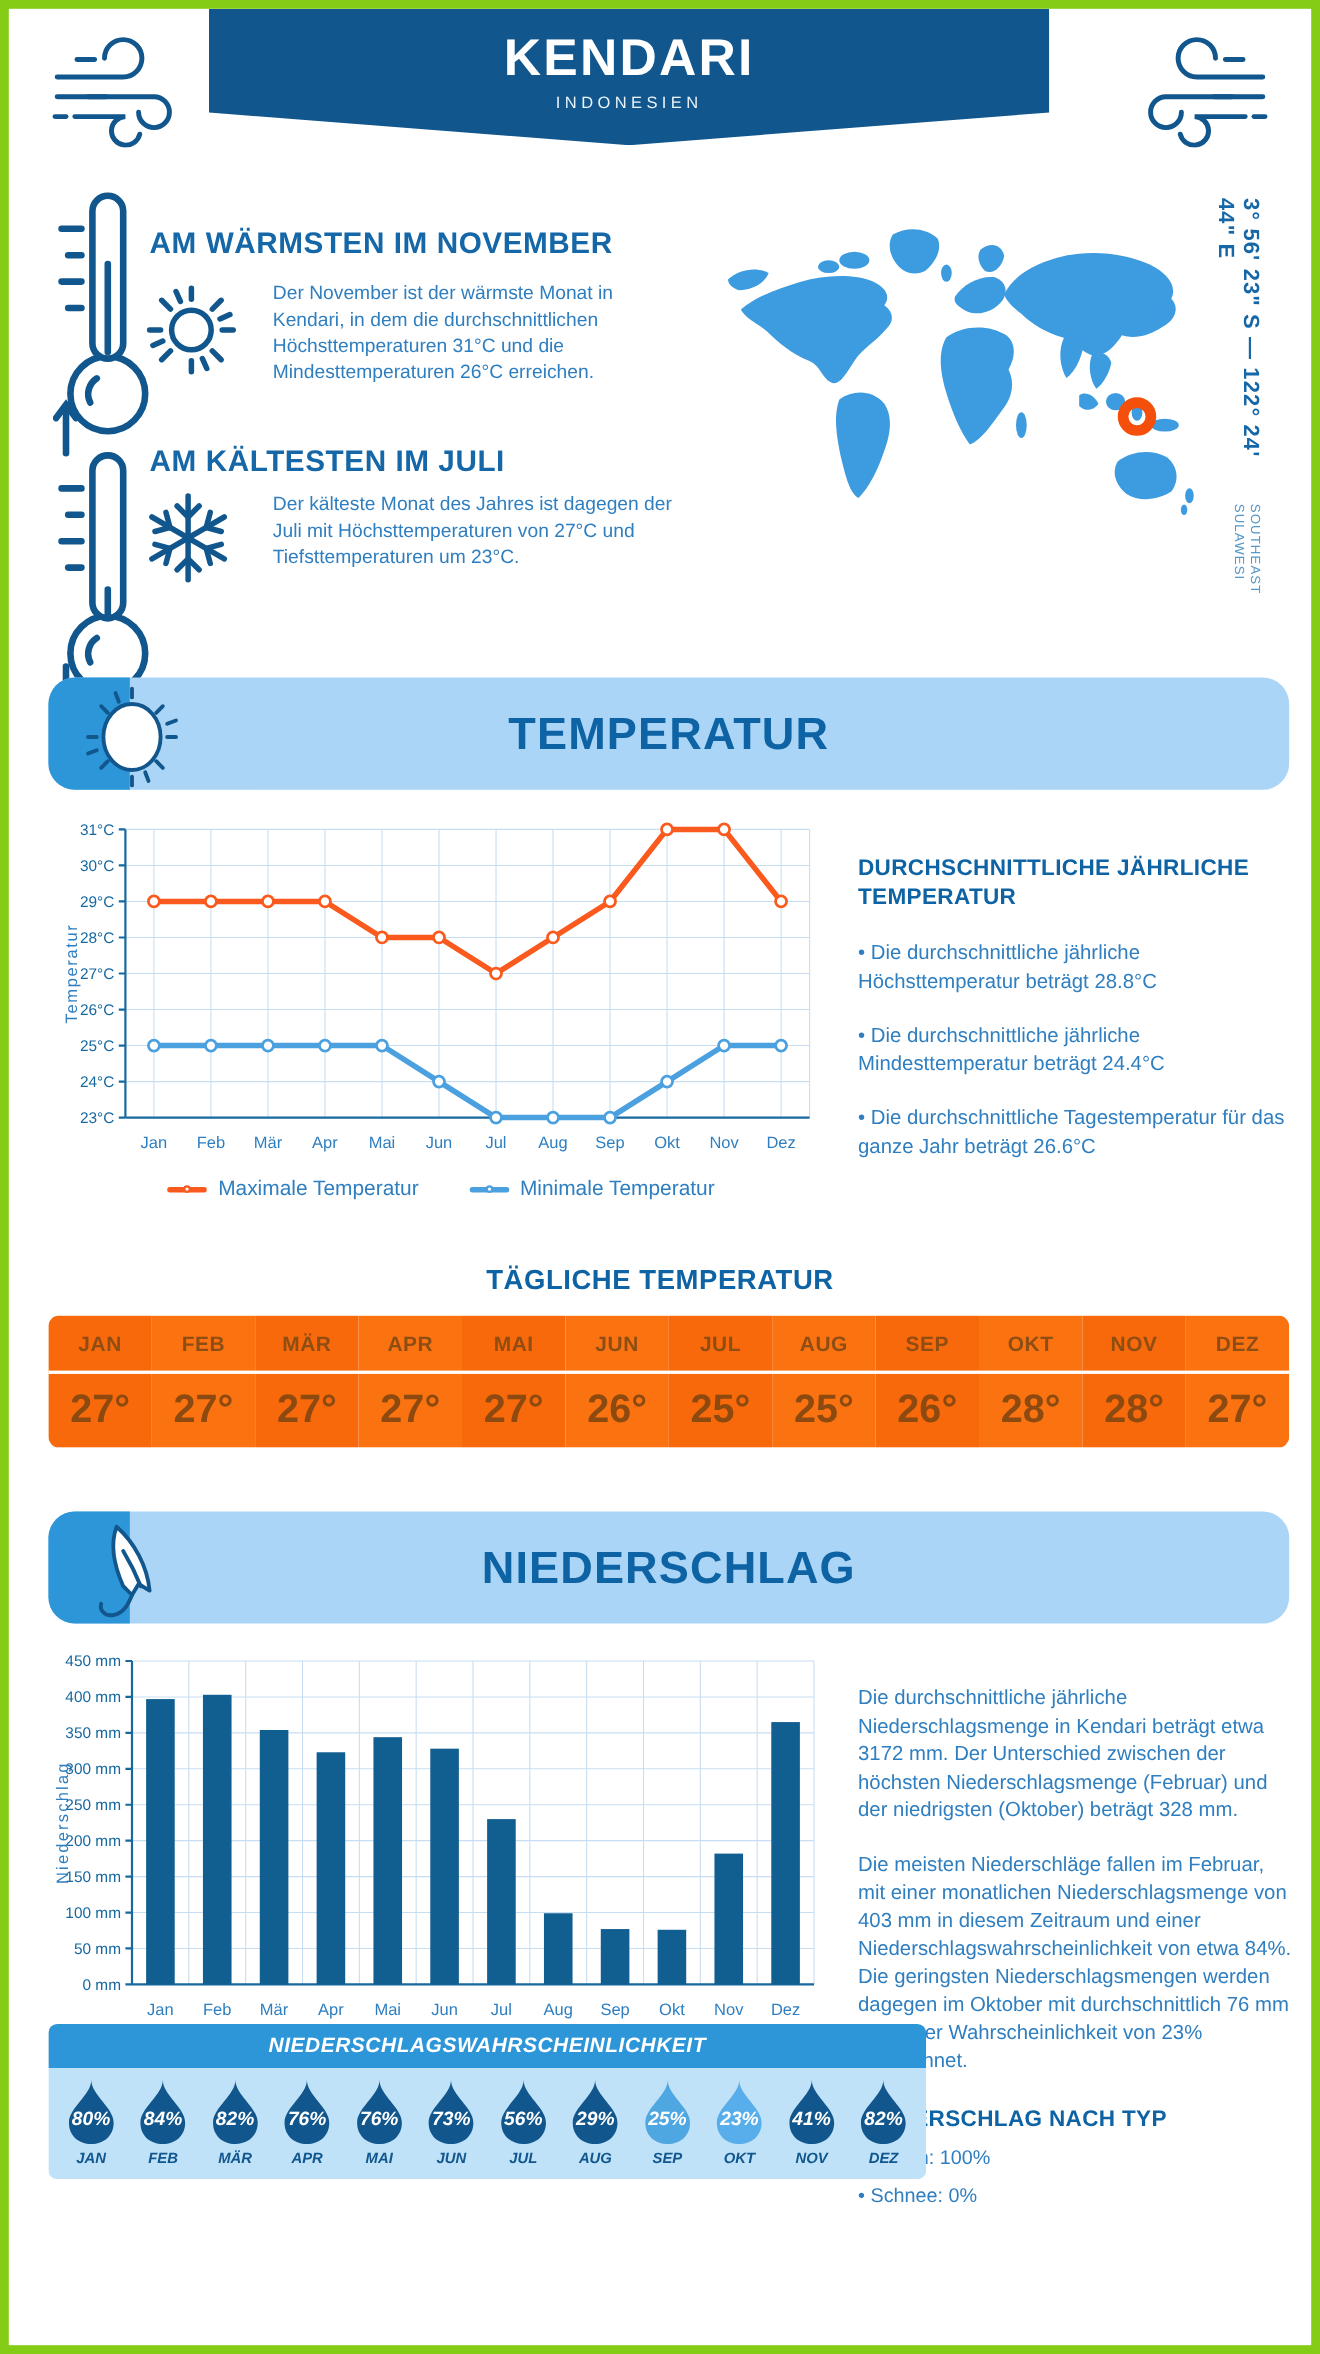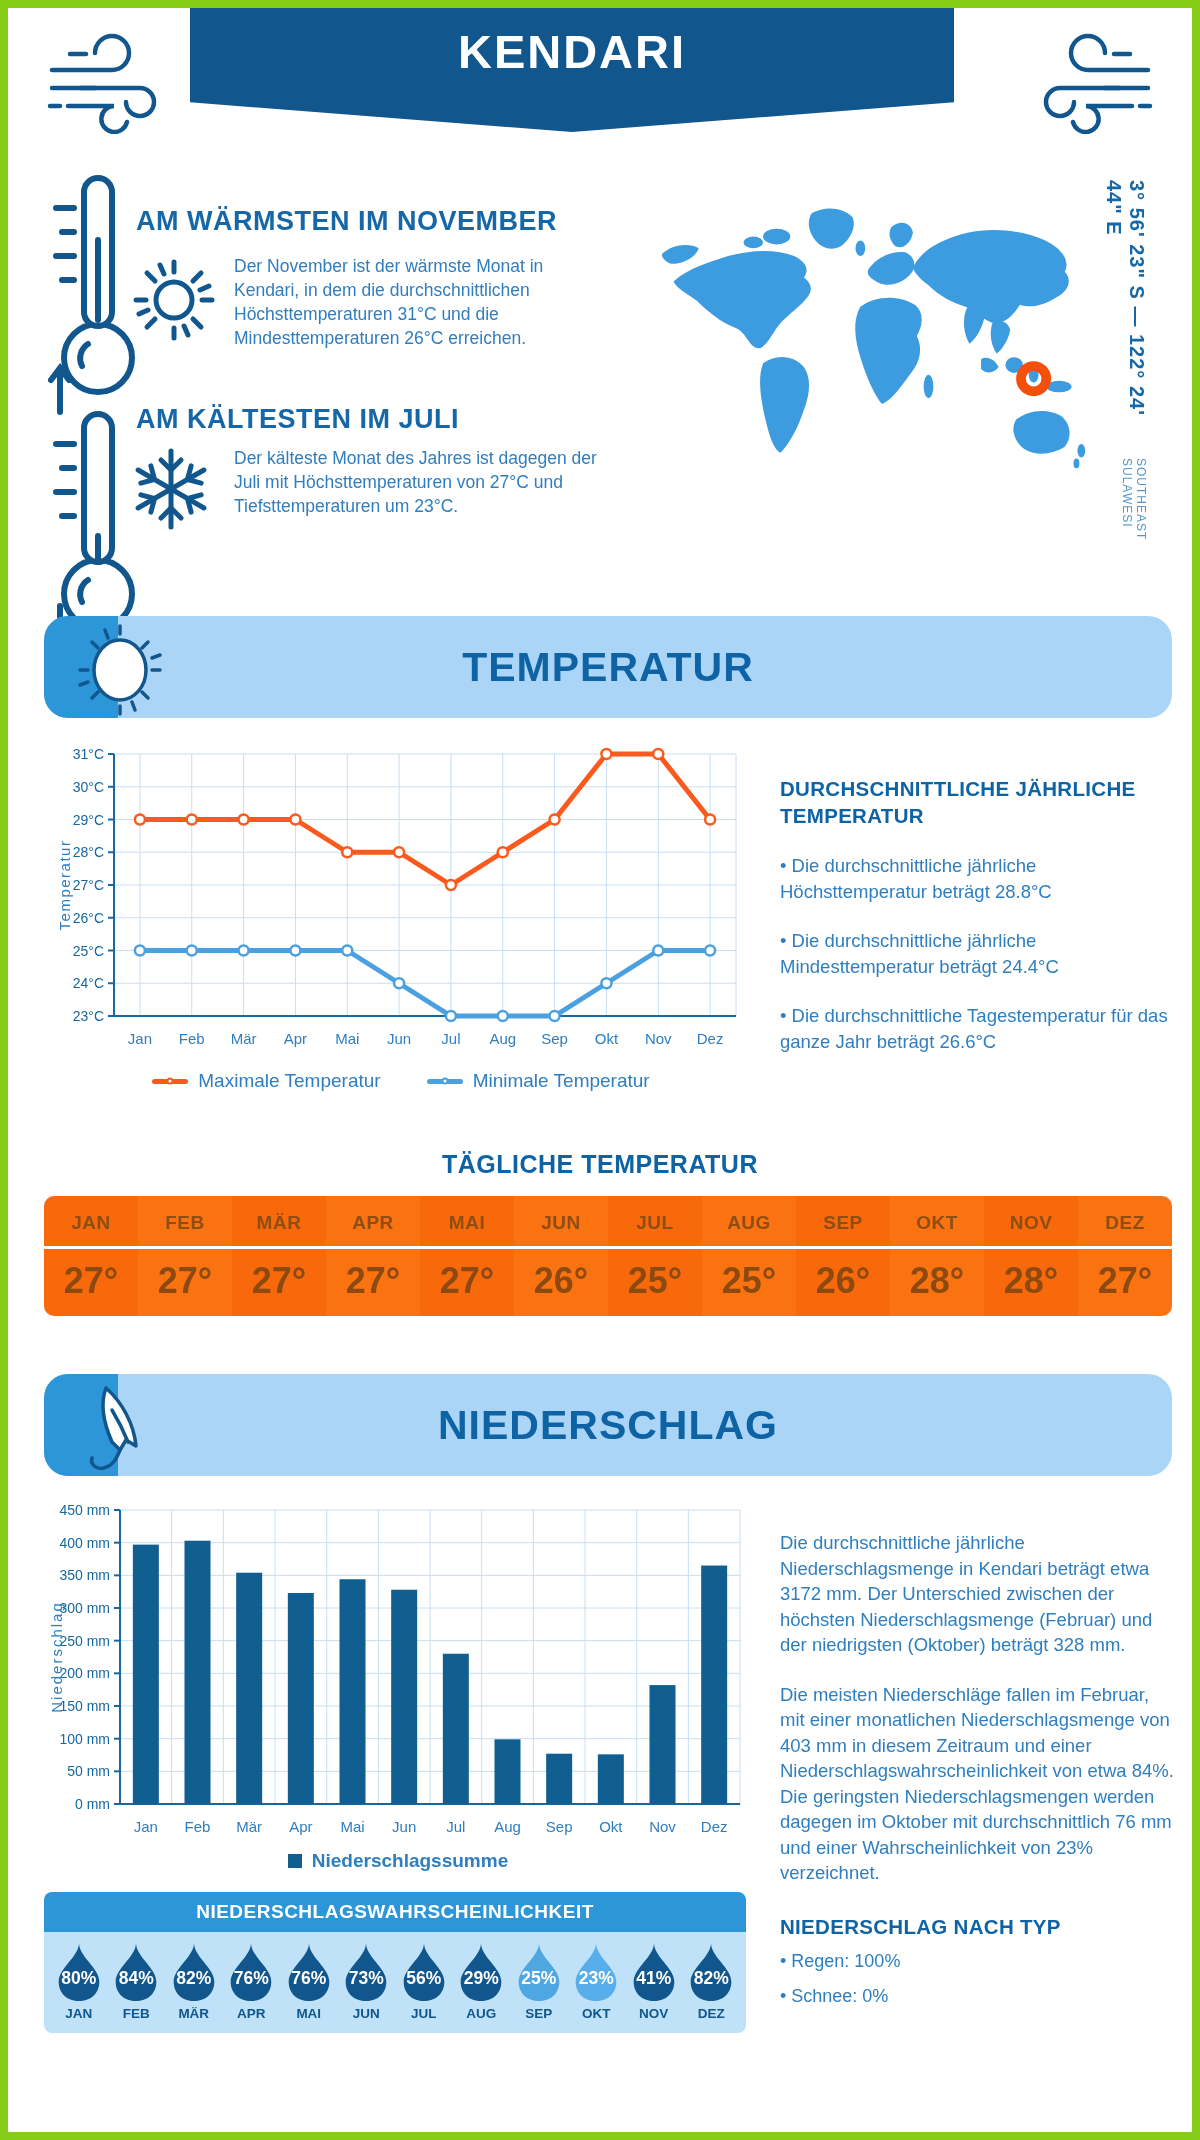--- a/index.html
+++ b/index.html
@@ -13,21 +13,21 @@
   .banner-top .title { font-size:47px; font-weight:bold; letter-spacing:2px; margin-top:16px; }
   .banner-top .subtitle { font-size:15px; letter-spacing:4px; margin-top:6px; color:#EAF4FC; }
   .wind { position:absolute; top:22px; }
   .wind.left { left:34px; }
   .wind.right { right:34px; transform:scaleX(-1); }
 
   
   .thermo { position:absolute; left:40px; }
   .intro-title { position:absolute; left:128px; font-size:27px; font-weight:bold; color:#1567A7; letter-spacing:0.5px; }
   .intro-icon { position:absolute; left:120px; }
-  .intro-text { position:absolute; left:226px; font-size:17.5px; line-height:1.38; color:#2E7EC0; }
+  .intro-text { position:absolute; left:240px; font-size:17.5px; line-height:1.38; color:#2E7EC0; }
 
   
   #world-map { position:absolute; left:648px; top:178px; }
   .coords { position:absolute; left:1094px; top:172px; height:420px; writing-mode:vertical-rl; display:flex; gap:6px; }
   .coords .main { font-size:20px; font-weight:bold; color:#1567A7; letter-spacing:1px; }
   .coords .sub { font-size:12px; color:#5697C6; letter-spacing:1px; }
 
   
   .section-banner { position:absolute; left:36px; width:1128px; height:102px; background:#ABD5F6; border-radius:24px; }
   .section-banner .accent { position:absolute; left:0; top:0; bottom:0; width:74px; background:#2D96D8; border-radius:24px 0 0 24px; }
@@ -58,21 +58,21 @@
   
   #daily-heading { position:absolute; left:0; right:0; top:1142px; text-align:center; font-size:25px; font-weight:bold; color:#0E63A4; letter-spacing:0.5px; }
   #daily-table { position:absolute; left:36px; top:1188px; width:1128px; height:120px; border-radius:10px; overflow:hidden; display:flex; }
   .tcol { flex:1; background:#F7690A; text-align:center; }
   .tcol.alt { background:#FB7311; }
   .tmonth { font-size:19px; font-weight:bold; color:#8E4D13; letter-spacing:0.5px; margin-top:16px; height:34px; }
   .tval { font-size:36px; font-weight:bold; color:#8C4910; margin-top:14px; }
   #daily-sep { position:absolute; left:36px; top:1238px; width:1128px; height:3px; background:#fff; z-index:3; }
 
   
-  #prob-panel { position:absolute; left:36px; top:1884px; width:702px; border-radius:8px; overflow:hidden; }
+  #prob-panel { position:absolute; left:36px; top:1832px; width:798px; border-radius:8px; overflow:hidden;font-style:italic; }
   #prob-header { height:40px; background:#2D96D8; color:#fff; text-align:center; font-size:19px; font-weight:bold; line-height:40px; letter-spacing:0.5px; }
   #prob-body { background:#BFE2F8; padding:10px 6px 12px 6px; display:flex; justify-content:space-around; }
   .drop-cell { width:52px; text-align:center; position:relative; }
   .drop-wrap { position:relative; width:48px; height:60px; margin:0 auto; }
   .drop-pct { position:absolute; left:50%; top:60%; transform:translate(-50%,-50%); color:#fff; font-size:17.5px; font-weight:bold; }
   .drop-month { font-size:13.5px; font-weight:bold; color:#11568C; margin-top:4px; }
 
   
   #footer { position:absolute; left:0; right:0; bottom:0; height:74px; background:#11568C; display:flex; align-items:center; justify-content:space-between; padding:0 40px; }
   #footer .left { display:flex; align-items:center; gap:12px; }
@@ -105,20 +105,21 @@
       <path d="M10 58 h88 a14 14 0 1 1 -14 14"></path>
       <path d="M26 76 h46 a13 13 0 1 0 13 16"></path>
       <line x1="28" y1="24" x2="44" y2="24"></line>
       <line x1="38" y1="58" x2="54" y2="58" stroke-dasharray="16 10"></line>
       <line x1="8" y1="76" x2="18" y2="76"></line>
     </svg>
   </span>
 
   <div class="banner-top">
     <div class="title">KENDARI</div>
+    <div class="subtitle">INDONESIEN</div>
   </div>
 
   <span class="thermo" style="top:162px;">
     <svg width="90" height="250" viewBox="0 0 90 250" fill="none" stroke="#11568C" stroke-width="6" stroke-linecap="round">
       <line x1="8" y1="38" x2="26" y2="38"></line>
         <line x1="14" y1="62" x2="26" y2="62"></line>
       <line x1="8" y1="86" x2="26" y2="86"></line>
         <line x1="14" y1="110" x2="26" y2="110"></line>
       <circle cx="50" cy="188" r="34" fill="#fff"></circle>
       <rect x="36" y="8" width="28" height="148" rx="14" fill="#fff"></rect>

